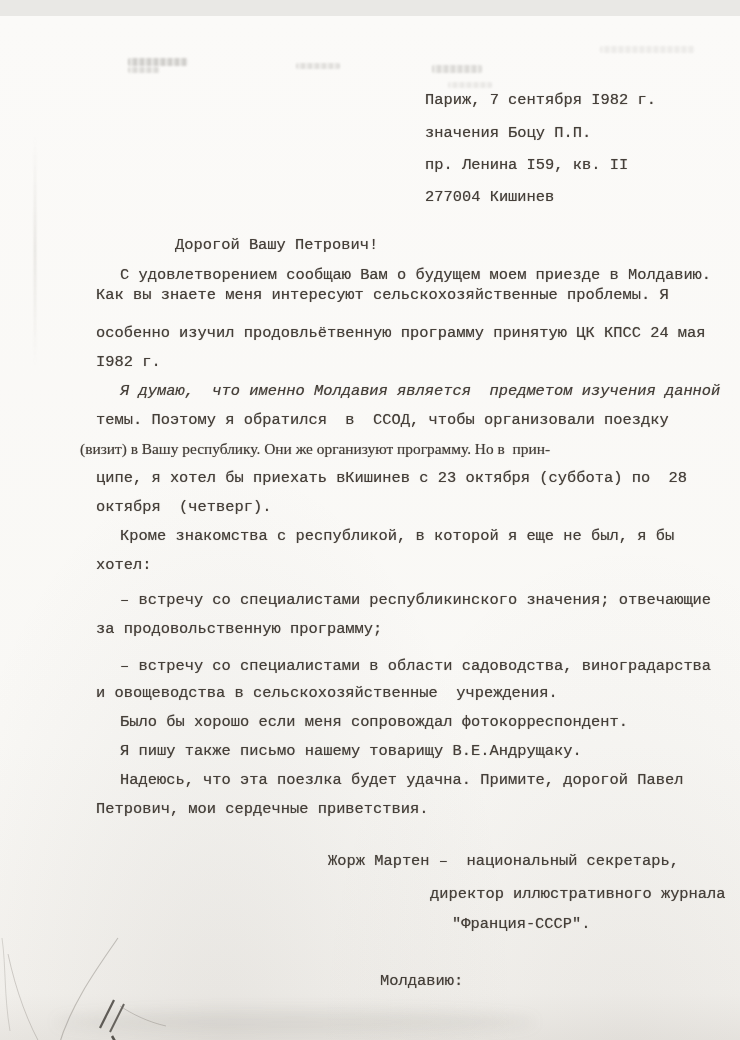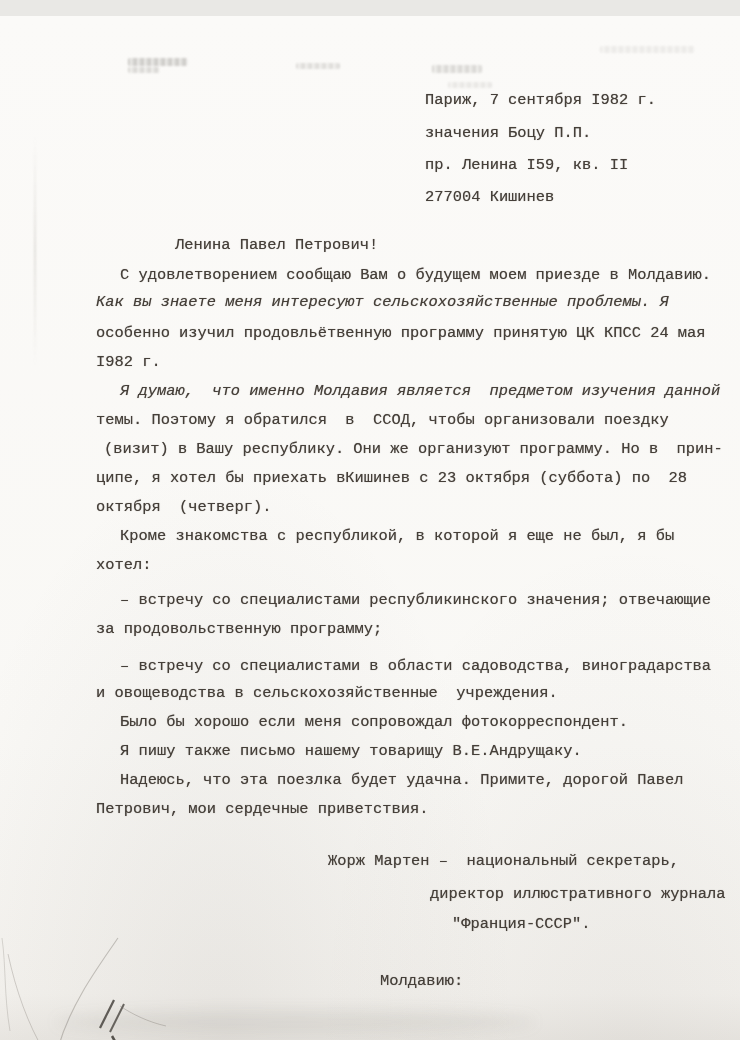--- a/index.html
+++ b/index.html
@@ -60,28 +60,28 @@
 <div class="page">
   <div class="crease"></div>
   <div class="bottom-smear"></div>
   <div class="bottom-edge"></div>
 
   <div id="typed-layer">
       <div class="line" style="left: 425px; top: 74px;">Париж, 7 сентября I982 г.</div>
       <div class="line" style="left: 425px; top: 107px;">значения Боцу П.П.</div>
       <div class="line" style="left: 425px; top: 139px;">пр. Ленина I59, кв. II</div>
       <div class="line" style="left: 425px; top: 171px;">277004 Кишинев</div>
-      <div class="line" style="left: 175px; top: 219px;">Ленина Павел Петрович!</div>
+      <div class="line" style="left: 175px; top: 219px;">Дорогой Вашу Петрович!</div>
       <div class="line" style="left: 120px; top: 249px;">С удовлетворением сообщаю Вам о будущем моем приезде в Молдавию.</div>
-      <div class="line" style="left: 96px; top: 276px; font-style: italic;">Как вы знаете меня интересуют сельскохозяйственные проблемы. Я</div>
+      <div class="line" style="left: 96px; top: 269px;">Как вы знаете меня интересуют сельскохозяйственные проблемы. Я</div>
       <div class="line" style="left: 96px; top: 307px;">особенно изучил продовльётвенную программу принятую ЦК КПСС 24 мая</div>
       <div class="line" style="left: 96px; top: 336px;">I982 г.</div>
       <div class="line" style="left: 120px; top: 365px; font-style: italic;">Я думаю,  что именно Молдавия является  предметом изучения данной</div>
       <div class="line" style="left: 96px; top: 394px;">темы. Поэтому я обратился  в  ССОД, чтобы организовали поездку</div>
-      <div class="line" style="left: 104px; top: 423px;">(визит) в Вашу республику. Они же организуют программу. Но в  прин-</div>
+      <div class="line" style="left: 80px; top: 423px; font-family: Liberation Serif, serif;">(визит) в Вашу республику. Они же организуют программу. Но в  прин-</div>
       <div class="line" style="left: 96px; top: 452px;">ципе, я хотел бы приехать вКишинев с 23 октября (суббота) по  28</div>
       <div class="line" style="left: 96px; top: 481px;">октября  (четверг).</div>
       <div class="line" style="left: 120px; top: 510px;">Кроме знакомства с республикой, в которой я еще не был, я бы</div>
       <div class="line" style="left: 96px; top: 539px;">хотел:</div>
       <div class="line" style="left: 120px; top: 574px;">– встречу со специалистами республикинского значения; отвечающие</div>
       <div class="line" style="left: 96px; top: 603px;">за продовольственную программу;</div>
       <div class="line" style="left: 120px; top: 640px;">– встречу со специалистами в области садоводства, виноградарства</div>
       <div class="line" style="left: 96px; top: 667px;">и овощеводства в сельскохозяйственные  учреждения.</div>
       <div class="line" style="left: 120px; top: 696px;">Было бы хорошо если меня сопровождал фотокорреспондент.</div>
       <div class="line" style="left: 120px; top: 725px;">Я пишу также письмо нашему товарищу В.Е.Андрущаку.</div>

